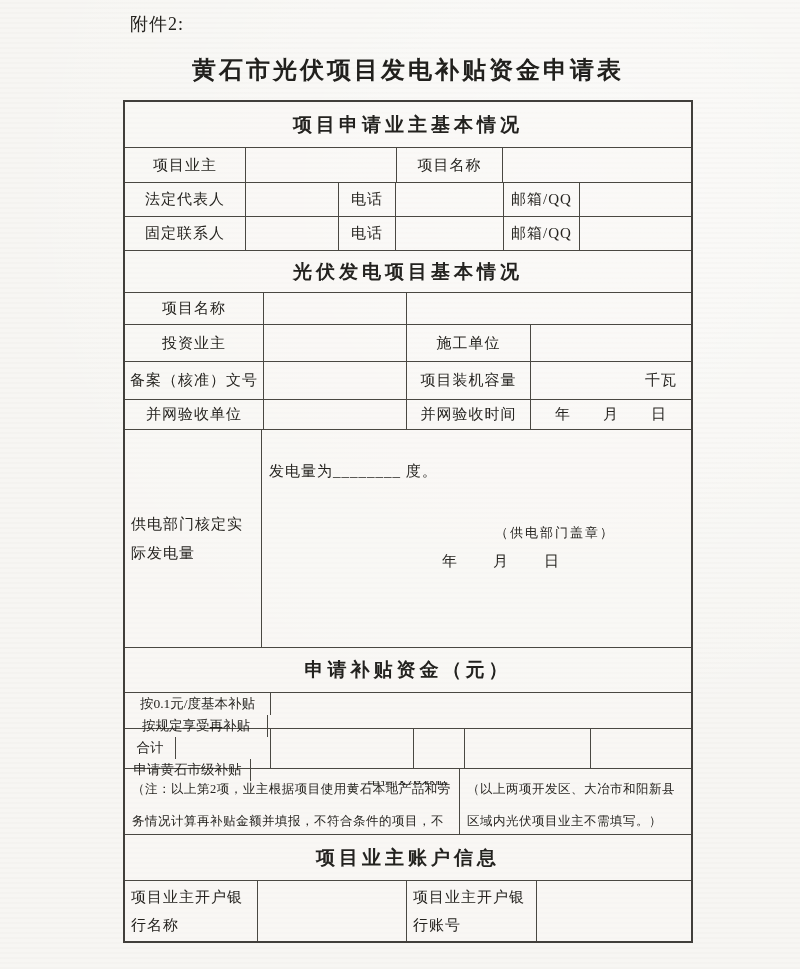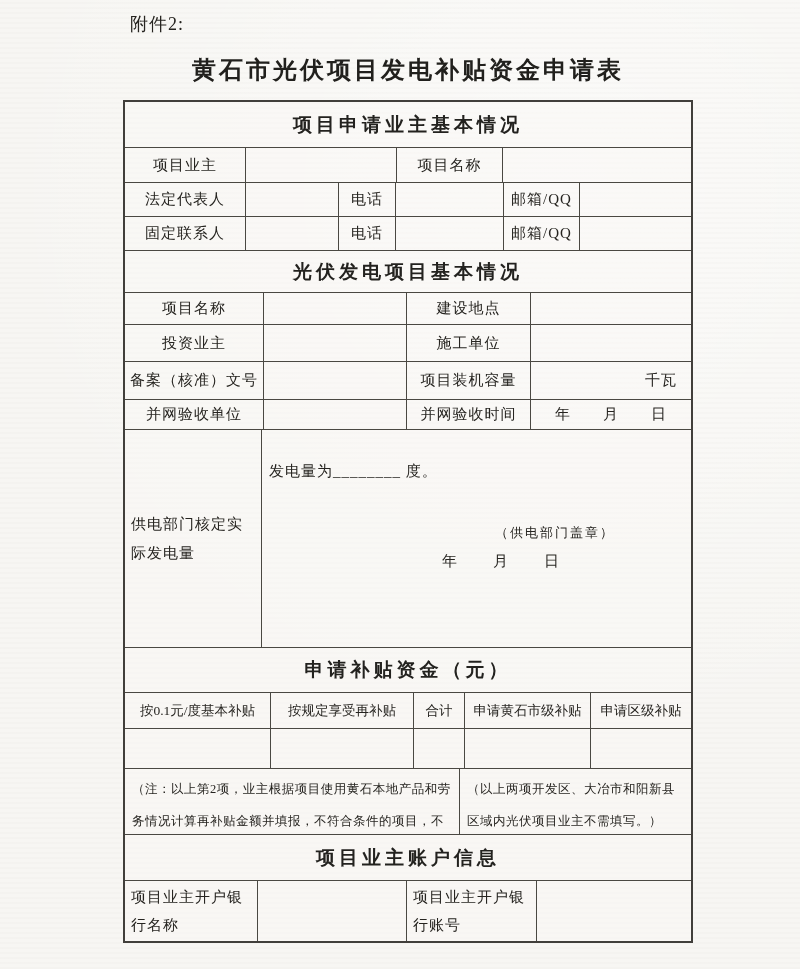--- a/index.html
+++ b/index.html
@@ -41,21 +41,21 @@
     font-family:Liberation Serif, serif;
   }
   .cell:last-child{border-right:none;}
   .section-header{
     justify-content:center; font-size:19px; font-weight:bold; letter-spacing:4px;
     color:#23221f;
   }
   .h46{height:46px;} .h42{height:42px;} .h45{height:45px;}
   .h35{height:35px;} .h34{height:34px;} .h32{height:32px;}
   .h38{height:38px;} .h37{height:37px;} .h30{height:30px;}
-  .h218{height:218px;} .h36{height:36px;} .h40{height:40px;}
+  .h218{height:218px;} .h36{height:36px;flex-direction:column;} .h40{height:40px;}
   .h66{height:66px;} .h60{height:60px;}
   .w121{width:121px;flex:none;} .w151{width:151px;flex:none;}
   .w106{width:106px;flex:none;} .w93{width:93px;flex:none;}
   .w57{width:57px;flex:none;}  .w108{width:108px;flex:none;}
   .w76{width:76px;flex:none;}  .w139{width:139px;flex:none;}
   .w143{width:143px;flex:none;}.w124{width:124px;flex:none;}
   .w137{width:137px;flex:none;}.w146{width:146px;flex:none;}
   .w51{width:51px;flex:none;}  .w126{width:126px;flex:none;}
   .w335{width:335px;flex:none;}.w133{width:133px;flex:none;}
   .w149{width:149px;flex:none;}.w130{width:130px;flex:none;}
@@ -114,21 +114,20 @@
     <div class="cell grow"></div>
   </div>
 
   <div class="row h42">
     <div class="cell grow section-header">光伏发电项目基本情况</div>
   </div>
 
   <div class="row h32">
     <div class="cell w139">项目名称</div>
     <div class="cell w143"></div>
-    <div class="cell w124">建设地点</div>
     <div class="cell grow"></div>
   </div>
 
   <div class="row h37">
     <div class="cell w139">投资业主</div>
     <div class="cell w143"></div>
     <div class="cell w124">施工单位</div>
     <div class="cell grow"></div>
   </div>
 

